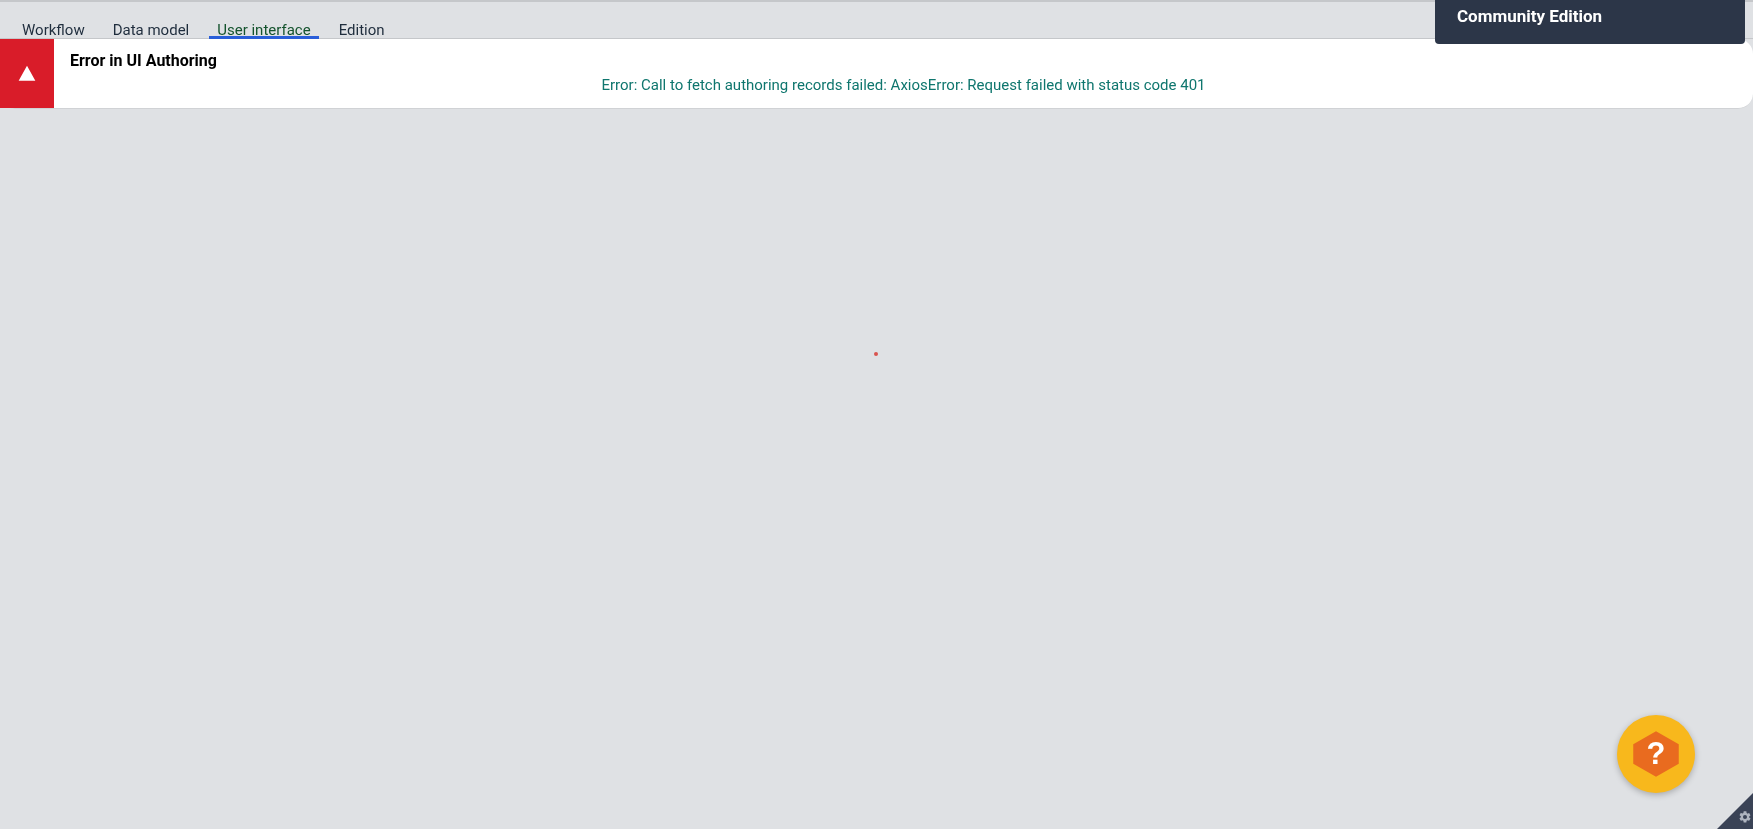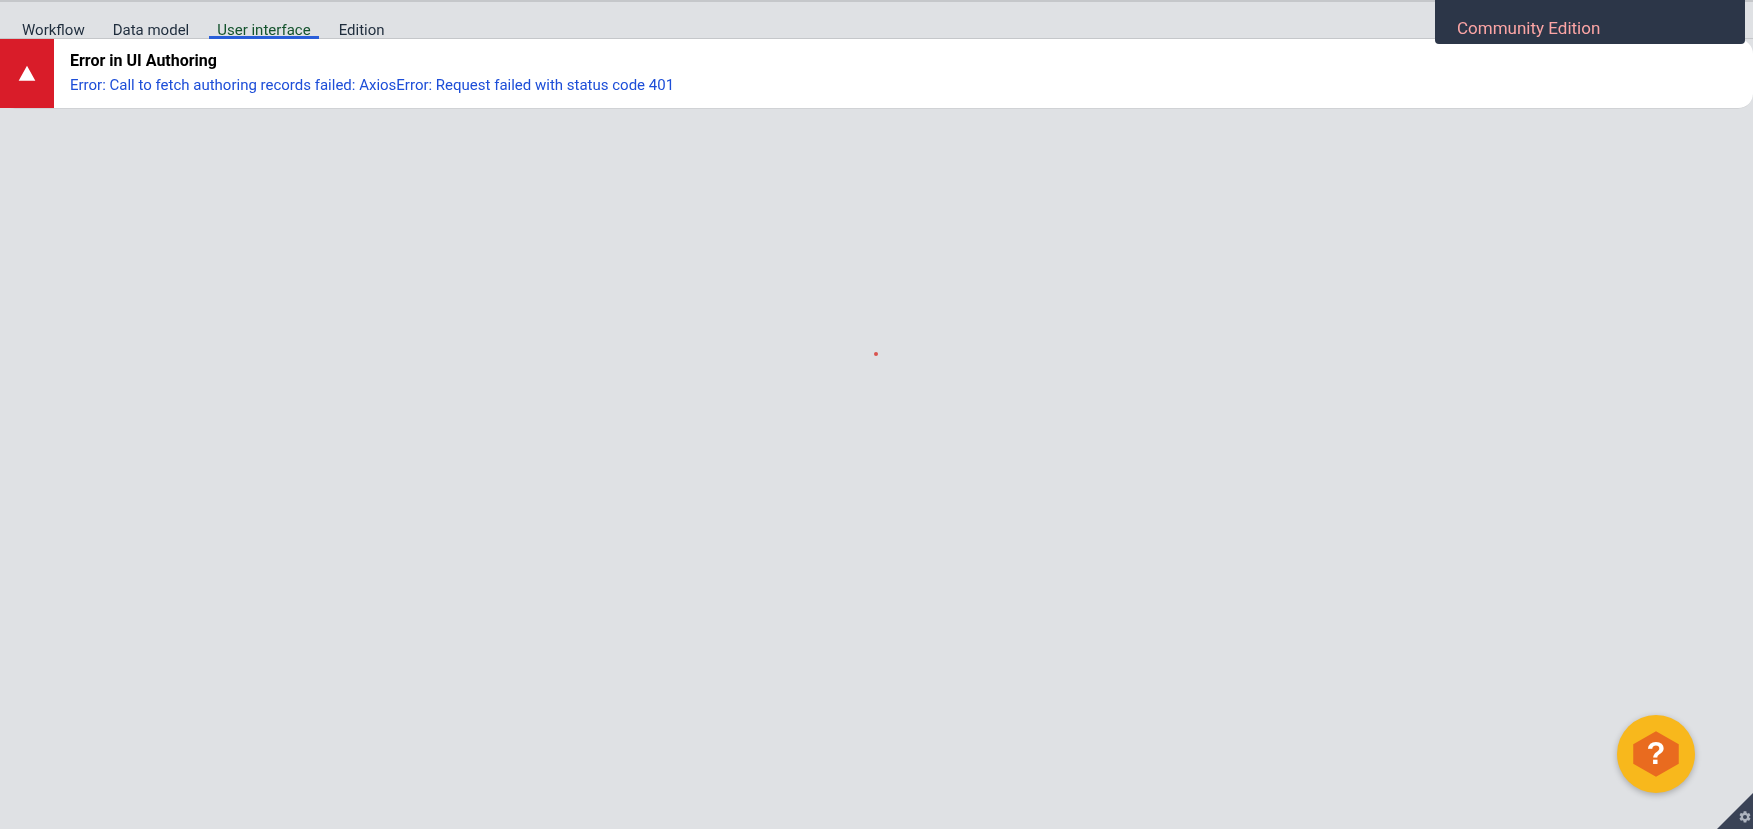--- a/index.html
+++ b/index.html
@@ -45,24 +45,24 @@
       right: 6px;
       bottom: -1px;
       height: 3px;
       background: #295ed9;
     }
     .banner {
       position: absolute;
       top: 0;
       right: 8px;
       background: #2c3648;
-      color: #fca5a5;
-      font-weight: 400;
+      color: #ffffff;
+      font-weight: 700;
       font-size: 17px;
-      padding: 12px 22px;
+      padding: 0 22px;
       height: 44px;
       line-height: 32px;
       border-radius: 0 0 4px 4px;
       display: flex;
       align-items: flex-start;
       z-index: 50;
       width: 310px;
     }
     .error-panel {
       display: flex;
@@ -89,21 +89,22 @@
       flex: 1;
     }
     .error-title {
       font-weight: 700;
       font-size: 16px;
       color: #000;
       margin-bottom: 6px;
     }
     .error-message {
       font-size: 15px;
-      color: #1d4ed8;
+      color: #0f766e;
+      text-align: center;
     }
     .canvas-area {
       position: relative;
       width: 100%;
       height: calc(100% - 39px - 74px);
     }
     .spinner-dot {
       position: absolute;
       left: 874px;
       top: 243px;

